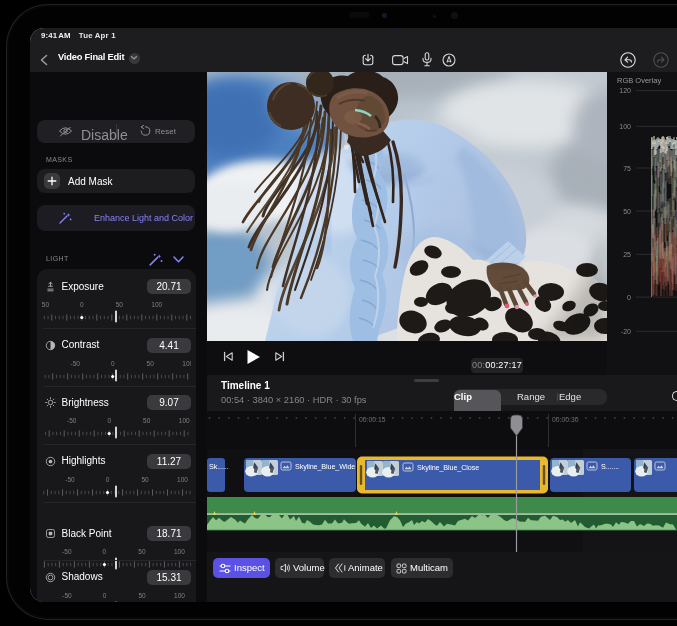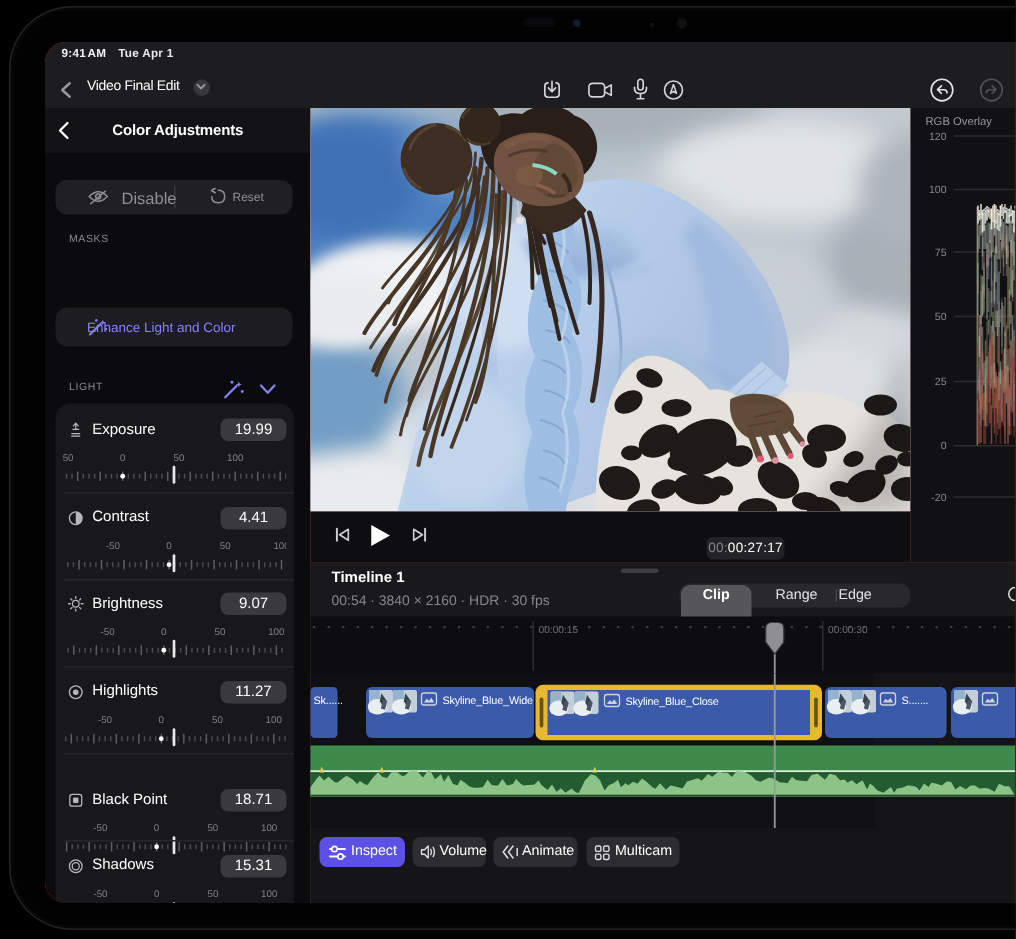--- a/index.html
+++ b/index.html
@@ -1,24 +1,24 @@
 <!DOCTYPE html>
 <html><head><meta charset="utf-8">
 <style>
 *{margin:0;padding:0;box-sizing:border-box}
 html,body{width:677px;height:626px;background:#000;overflow:hidden}
 body{font-family:"Liberation Sans",sans-serif;position:relative}
 .abs{position:absolute}
 .frame{position:absolute;left:6px;top:4px;width:760px;height:616px;border-radius:42px;background:#020202;box-shadow:inset 0 0 0 1px #232325,inset 0 0 0 3px #070707}
-.screen{position:absolute;left:30px;top:28px;width:647px;height:574px;border-radius:14px 0 0 14px;background:#ef4444;overflow:hidden}
+.screen{position:absolute;left:30px;top:28px;width:647px;height:574px;border-radius:14px 0 0 14px;background:#f0abfc;overflow:hidden}
 
 .toolbar{position:absolute;left:0;top:0;width:647px;height:44px;background:#1d1d20}
 .status{position:absolute;top:2px;left:11px;font-size:7.8px;font-weight:bold;color:#f2f2f4;letter-spacing:.2px;line-height:11px}
 .status span{margin-left:8px;color:#e8e8ea}
-.navtitle{position:absolute;left:28px;top:23.5px;font-size:9.3px;font-weight:normal;color:#fff;white-space:nowrap;letter-spacing:-0.2px}
+.navtitle{position:absolute;left:28px;top:23.5px;font-size:9.3px;font-weight:bold;color:#fff;white-space:nowrap;letter-spacing:-0.2px}
 .ddcircle{position:absolute;left:98.5px;top:24.5px;width:11px;height:11px;border-radius:50%;background:#38383c}
 
 .sidebar{position:absolute;left:0;top:44px;width:177px;height:530px;background:#0b0b0d}
 .sbheader{position:absolute;left:0;top:0;width:177px;height:30px;background:#131315}
 .sbtitle{position:absolute;left:0;top:9.5px;width:177px;text-align:center;font-size:10px;font-weight:bold;color:#fff;letter-spacing:-0.1px}
 .card{position:absolute;left:7px;width:158px;background:#1d1d20;border-radius:8px}
 .seclabel{position:absolute;left:16px;font-size:7px;color:#8a8a8e;letter-spacing:.4px}
 .purple{color:#8683f8}
 .sliderbox{position:absolute;left:7px;top:197px;width:159px;height:333px;background:#18181b;border-radius:10px 10px 0 0;overflow:hidden}
 .srow{position:absolute;left:0;width:159px;height:58px}
@@ -33,21 +33,21 @@
 .tc{position:absolute;left:441px;top:330px;width:52px;height:15px;background:#232326;border-radius:4px;font-size:9px;color:#fff;text-align:center;line-height:15px;letter-spacing:.2px}
 
 .rgb{position:absolute;left:577px;top:44px;width:70px;height:303px;background:#111113}
 
 .timeline{position:absolute;left:177px;top:347px;width:470px;height:227px;background:#141416}
 .tlhead{position:absolute;left:0;top:0;width:470px;height:36px;background:#19191b}
 .tlruler{position:absolute;left:0;top:36px;width:470px;height:38px;background:#0d0d0f}
 .tltracks{position:absolute;left:0;top:74px;width:376px;height:103px;background:#101012}
 .tlfoot{position:absolute;left:0;top:177px;width:470px;height:50px;background:#151517}
 .seg{position:absolute;left:246px;top:14px;width:154px;height:16px;background:#29292c;border-radius:7px;font-size:9.5px;color:#e4e4e6}
-.seg .on{position:absolute;left:1px;top:1px;width:47px;height:26px;background:#56565a;border-radius:6px;color:#fff;text-align:center;line-height:14px;font-weight:bold}
+.seg .on{position:absolute;left:1px;top:1px;width:47px;height:26px;background:#56565a;border-radius:6px;color:#fff;text-align:left;line-height:14px;font-weight:bold}
 .seg .s2{position:absolute;left:53px;top:0;width:50px;text-align:center;line-height:16px}
 .seg .s3{position:absolute;left:106px;top:0;width:46px;text-align:left;line-height:16px}
 .seg .dv{position:absolute;left:104px;top:4px;width:1px;height:8px;background:#47474a}
 .btn{position:absolute;top:6px;height:20px;background:#2d2d30;border-radius:5px;color:#fff;font-size:9.5px;line-height:20px}
 </style></head>
 <body>
 <div class="frame"></div>
 
 <div class="abs" style="left:349px;top:12px;width:21px;height:6px;border-radius:3px;background:#0a0a0c"></div>
 <div class="abs" style="left:382px;top:13px;width:5px;height:5px;border-radius:50%;background:#121a30"></div>
@@ -85,70 +85,72 @@
     <svg class="abs" style="left:590px;top:23.5px" width="16" height="16" viewBox="0 0 16 16">
       <circle cx="8" cy="8" r="7.2" fill="none" stroke="#e2e2e4" stroke-width="1.1"></circle>
       <path d="M5 7.8 L7.6 5.2 M5 7.8 L7.6 10.2 M5.2 7.8 L9.2 7.8 Q11.4 7.8 11.4 10" fill="none" stroke="#e2e2e4" stroke-width="1.1" stroke-linecap="round"></path>
     </svg>
     <svg class="abs" style="left:623px;top:23.5px" width="16" height="16" viewBox="0 0 16 16">
       <circle cx="8" cy="8" r="7.2" fill="none" stroke="#505054" stroke-width="1.1"></circle>
       <path d="M11 7.8 L8.4 5.2 M11 7.8 L8.4 10.2 M10.8 7.8 L6.8 7.8 Q4.6 7.8 4.6 10" fill="none" stroke="#505054" stroke-width="1.1" stroke-linecap="round"></path>
     </svg>
   </div>
   <div class="sidebar">
-    <div class="sbheader">
-      <svg class="abs" style="left:8px;top:9px" width="9" height="12" viewBox="0 0 9 12">
-          <path d="M7 1 L2 6 L7 11" fill="none" stroke="#fff" stroke-width="1.5" stroke-linecap="round" stroke-linejoin="round"></path>
-        </svg>
-      <div class="sbtitle">Color Adjustments</div>
-    </div>
 
     <div class="card" style="top:48px;height:23px;background:#202024">
       <div style="position:absolute;left:79px;top:4px;width:1px;height:15px;background:#38383c"></div>
       <svg class="abs" style="left:21px;top:6.5px" width="15" height="10" viewBox="0 0 15 10">
         <path d="M1.5 4 Q4.5 0.8 7.5 0.8 Q10.5 0.8 13.5 4 Q10.5 7.2 7.5 7.2 Q4.5 7.2 1.5 4 Z" fill="none" stroke="#8f8f94" stroke-width="1"></path>
         <circle cx="7.5" cy="4" r="1.7" fill="none" stroke="#8f8f94" stroke-width="1"></circle>
         <path d="M2.5 8.8 L12.5 0.2" stroke="#8f8f94" stroke-width="1" stroke-linecap="round"></path>
       </svg>
-      <div class="abs" style="left:44px;top:6.5px;font-size:11px;color:#8f8f94">Disable</div>
+      <div class="abs" style="left:44px;top:6.5px;font-size:14px;color:#8f8f94">Disable</div>
       <svg class="abs" style="left:103px;top:5px" width="11" height="12" viewBox="0 0 11 12">
         <path d="M5.5 1.8 Q9.8 1.8 9.8 6 Q9.8 10.2 5.5 10.2 Q1.2 10.2 1.2 6" fill="none" stroke="#8f8f94" stroke-width="1" stroke-linecap="round"></path>
         <path d="M3.5 0.5 L1 2 L3.5 3.5" fill="none" stroke="#8f8f94" stroke-width="1" stroke-linecap="round" stroke-linejoin="round"></path>
       </svg>
       <div class="abs" style="left:118px;top:6.5px;font-size:8px;color:#8f8f94">Reset</div>
     </div>
     <div class="seclabel" style="top:84px">MASKS</div>
 
+    <div class="card" style="top:97px;height:24px">
+      <div class="abs" style="left:7px;top:4px;width:16px;height:16px;background:#3a3a3e;border-radius:5px">
+        <svg width="16" height="16" viewBox="0 0 16 16">
+            <path d="M8 4.2 L8 11.8 M4.2 8 L11.8 8" stroke="#fff" stroke-width="1.3" stroke-linecap="round"></path>
+          </svg>
+      </div>
+      <div class="abs" style="left:31px;top:6.5px;font-size:10px;color:#fff">Add Mask</div>
+    </div>
 
     <div class="card" style="top:133px;height:26px;background:#1c1c22">
       <svg class="abs" style="left:21px;top:6px" width="14" height="14" viewBox="0 0 14 14">
         <path d="M2 12 L9 5" stroke="#8683f8" stroke-width="1.4" stroke-linecap="round"></path>
         <path d="M10.5 2 L11 3.5 L12.5 4 L11 4.5 L10.5 6 L10 4.5 L8.5 4 L10 3.5 Z" fill="#8683f8"></path>
         <circle cx="6.2" cy="2.6" r="0.9" fill="#8683f8"></circle>
         <circle cx="12.6" cy="8.4" r="0.9" fill="#8683f8"></circle>
       </svg>
-      <div class="abs" style="left:21px;top:7.5px;font-size:9px;white-space:nowrap"><span class="purple">Enhance Light and Color</span></div>
+      <div class="abs" style="left:57px;top:7.5px;font-size:9px;white-space:nowrap"><span class="purple">Enhance Light and Color</span></div>
     </div>
     <div class="seclabel" style="top:183px">LIGHT</div>
     <svg class="abs" style="left:118px;top:180px" width="15" height="15" viewBox="0 0 14 14">
       <path d="M2 12 L9 5" stroke="#8683f8" stroke-width="1.4" stroke-linecap="round"></path>
       <path d="M10.5 2 L11 3.5 L12.5 4 L11 4.5 L10.5 6 L10 4.5 L8.5 4 L10 3.5 Z" fill="#8683f8"></path>
       <circle cx="6.2" cy="2.6" r="0.9" fill="#8683f8"></circle>
       <circle cx="12.6" cy="8.4" r="0.9" fill="#8683f8"></circle>
     </svg>
     <svg class="abs" style="left:143px;top:184px" width="11" height="7" viewBox="0 0 11 7">
         <path d="M1 1 L5.5 5.8 L10 1" fill="none" stroke="#8683f8" stroke-width="1.5" stroke-linecap="round" stroke-linejoin="round"></path>
       </svg>
     <div class="sliderbox" id="sliders">
         <div class="srow" style="top:2px">
 <svg class="icon" width="13" height="13" viewBox="0 0 13 13">
             <path d="M6.5 1.5 L6.5 6 M4.6 3.4 L6.5 1.3 L8.4 3.4 M4.2 6.2 L8.8 6.2 M3.4 9.6 L9.6 9.6 M3.4 11.6 L9.6 11.6" stroke="#b8b8bc" stroke-width="1" fill="none" stroke-linecap="round"></path>
           </svg>
 <div class="lab">Exposure</div>
-          <div class="val">19.99</div>
+          <div class="val">20.71</div>
 <div class="ruler"><svg width="149" height="22" viewBox="0 0 149 22">
               <text x="2.3" y="6" font-size="6.5" fill="#808085" text-anchor="middle" font-family="Liberation Sans, sans-serif">-50</text>
               <text x="39.8" y="6" font-size="6.5" fill="#808085" text-anchor="middle" font-family="Liberation Sans, sans-serif">0</text>
               <text x="77.3" y="6" font-size="6.5" fill="#808085" text-anchor="middle" font-family="Liberation Sans, sans-serif">50</text>
               <text x="114.8" y="6" font-size="6.5" fill="#808085" text-anchor="middle" font-family="Liberation Sans, sans-serif">100</text>
               <path d="M2.31 14.80 L2.31 18.20" stroke="#4a4a4f" stroke-width="1"></path>
               <path d="M6.06 14.80 L6.06 18.20" stroke="#4a4a4f" stroke-width="1"></path>
               <path d="M9.81 13.40 L9.81 19.60" stroke="#5e5e63" stroke-width="1"></path>
               <path d="M13.56 14.80 L13.56 18.20" stroke="#4a4a4f" stroke-width="1"></path>
               <path d="M17.31 14.80 L17.31 18.20" stroke="#4a4a4f" stroke-width="1"></path>

